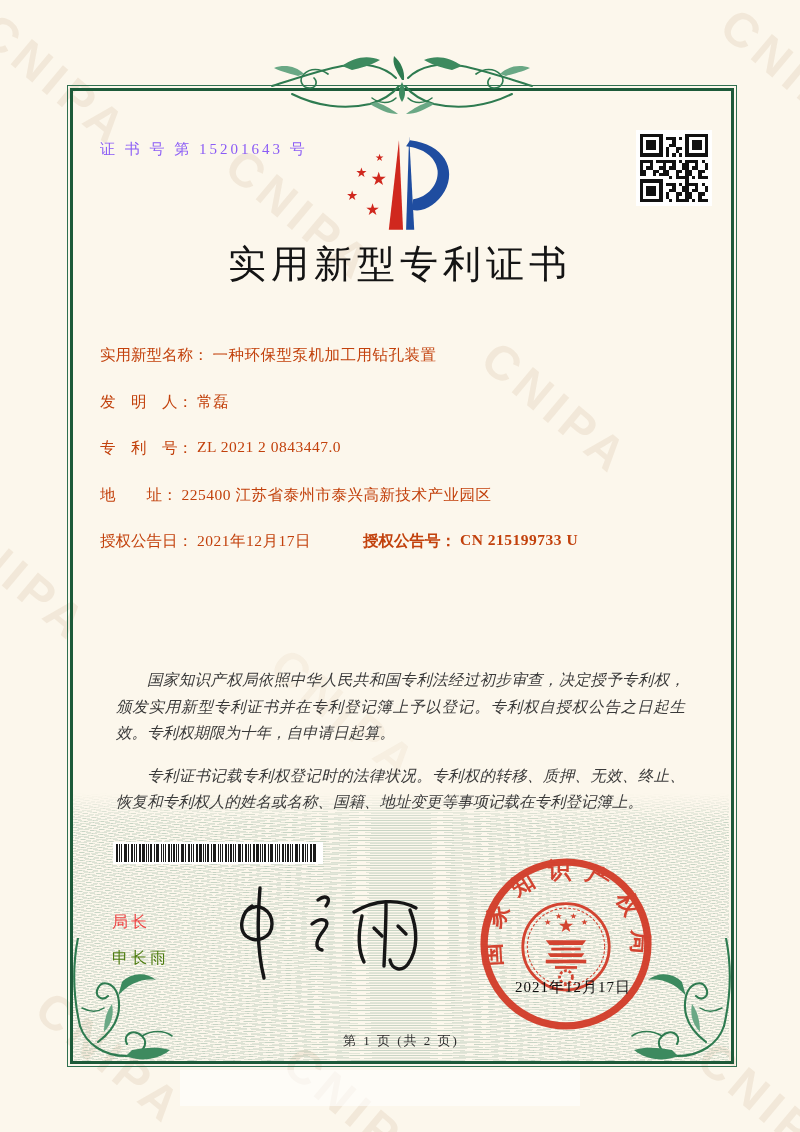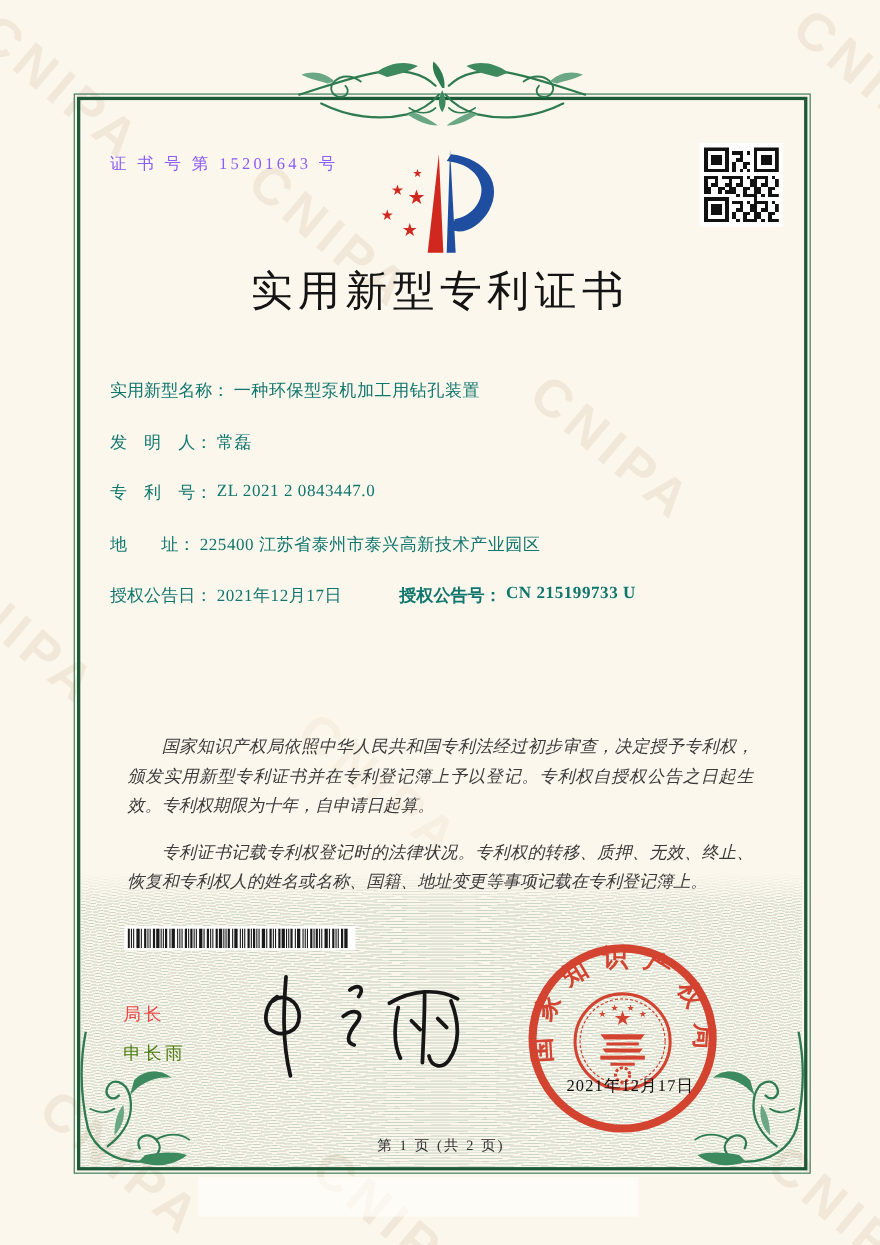--- a/index.html
+++ b/index.html
@@ -46,21 +46,21 @@
   .qr{
     position:absolute;left:636px;top:130px;width:76px;height:76px;
     background:#fff;box-sizing:border-box;padding:4px;
   }
   .cert-title{
     position:absolute;left:0;top:239px;width:800px;text-align:center;
     font-size:38px;font-weight:normal;letter-spacing:5px;color:#141414;
   }
   
   .fields{position:absolute;left:100px;top:345px;width:604px;}
-  .frow{height:46.5px;display:flex;align-items:flex-start;font-size:15.5px;color:#0f766e;}
+  .frow{height:46.5px;display:flex;align-items:flex-start;font-size:15.5px;color:#c2410c;}
   .frow .flabel{white-space:nowrap;}
   .frow .fvalue{margin-left:4px;white-space:nowrap;letter-spacing:.5px;}
   .frow.double .pair2{margin-left:52px;display:flex;font-weight:bold;}
   
   .legal{
     position:absolute;left:100px;top:651px;width:601px;
     font-size:15.5px;line-height:26.5px;text-align:justify;color:#3a3a3a;
     font-style:italic;
   }
   .legal p{margin:16px;text-indent:2em;font-style:italic;}

